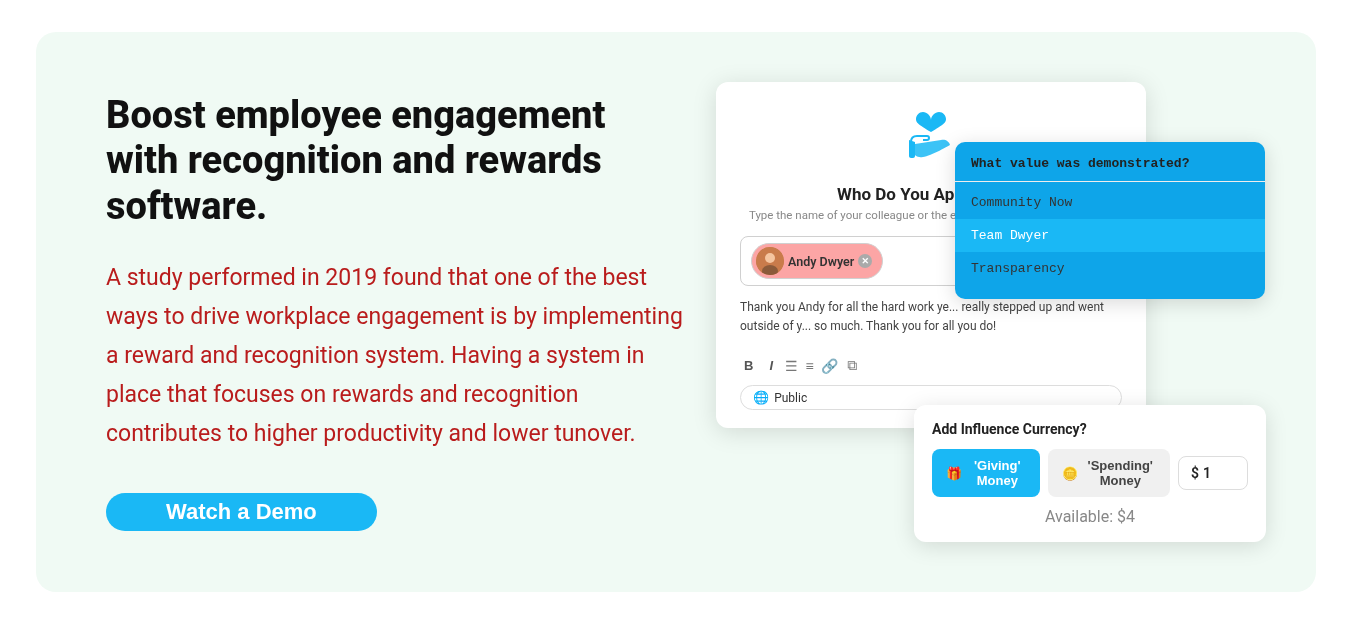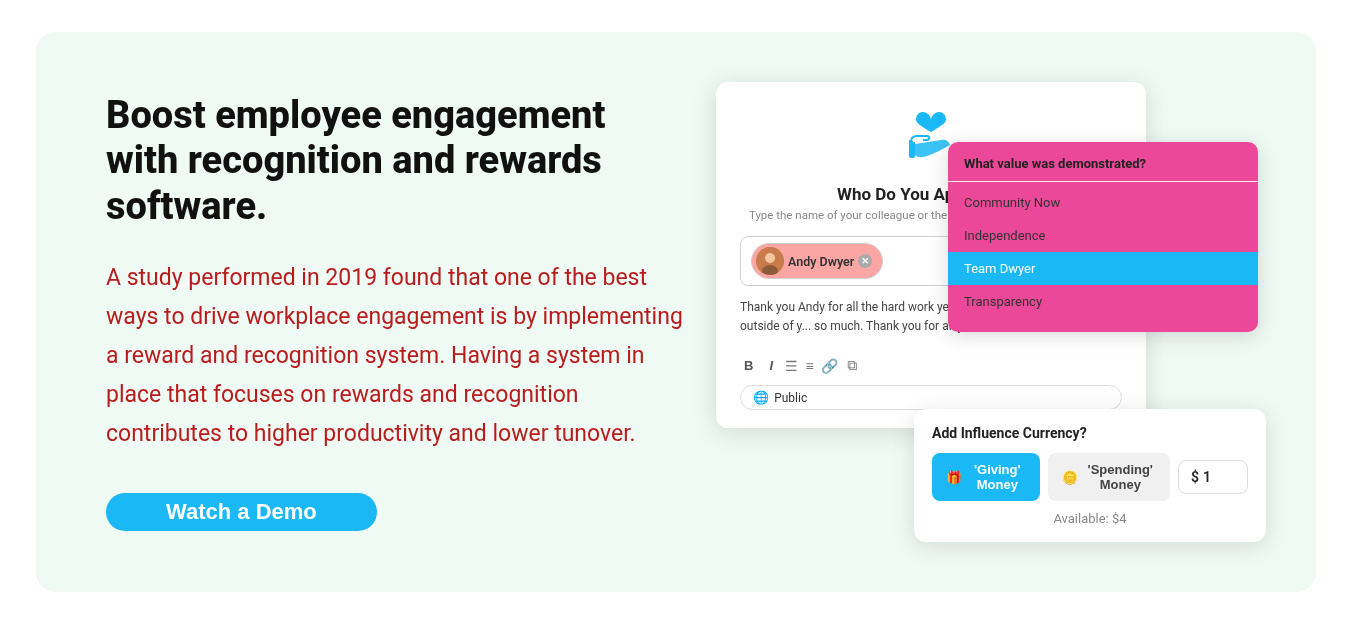--- a/index.html
+++ b/index.html
@@ -185,26 +185,27 @@
     }
     .globe-icon {
       color: #1ab8f5;
       font-size: 13px;
     }
 
     
     .value-card {
       position: absolute;
       top: 60px;
-      right: 8px;
+      right: 1px;
       width: 310px;
-      background: #ec4899;
+      background: #0ea5e9;
       border-radius: 10px;
       box-shadow: 0 4px 20px rgba(0,0,0,0.15);
       padding: 14px 0;
+      font-family: Liberation Mono, monospace;
     }
     .value-card-title {
       font-size: 13px;
       font-weight: 700;
       color: #222;
       padding: 0 16px 10px;
       border-bottom: 1px solid #eee;
       margin-bottom: 4px;
     }
     .value-option {
@@ -267,21 +268,21 @@
       border: 1.5px solid #ddd;
       border-radius: 8px;
       padding: 8px 12px;
       font-size: 14px;
       font-weight: 600;
       color: #222;
       margin-left: auto;
       min-width: 70px;
     }
     .available-text {
-      font-size: 13px;
+      font-size: 16px;
       color: #888;
       text-align: center;
     }
   </style>
 </head>
 <body>
 
 <div class="hero-card">
 
   <div class="left-content">
@@ -334,21 +335,20 @@
 
       <div class="public-badge">
         <span class="globe-icon">🌐</span>
         <span>Public</span>
       </div>
     </div>
 
     <div class="value-card">
       <div class="value-card-title">What value was demonstrated?</div>
       <div class="value-option">Community Now</div>
-      <div class="value-option">Independence</div>
       <div class="value-option selected">Team Dwyer</div>
       <div class="value-option">Transparency</div>
     </div>
 
     <div class="currency-card">
       <div class="currency-title">Add Influence Currency?</div>
       <div class="currency-buttons-row">
         <button class="currency-btn giving-btn">
           <span>🎁</span>
           <span>'Giving' Money</span>

